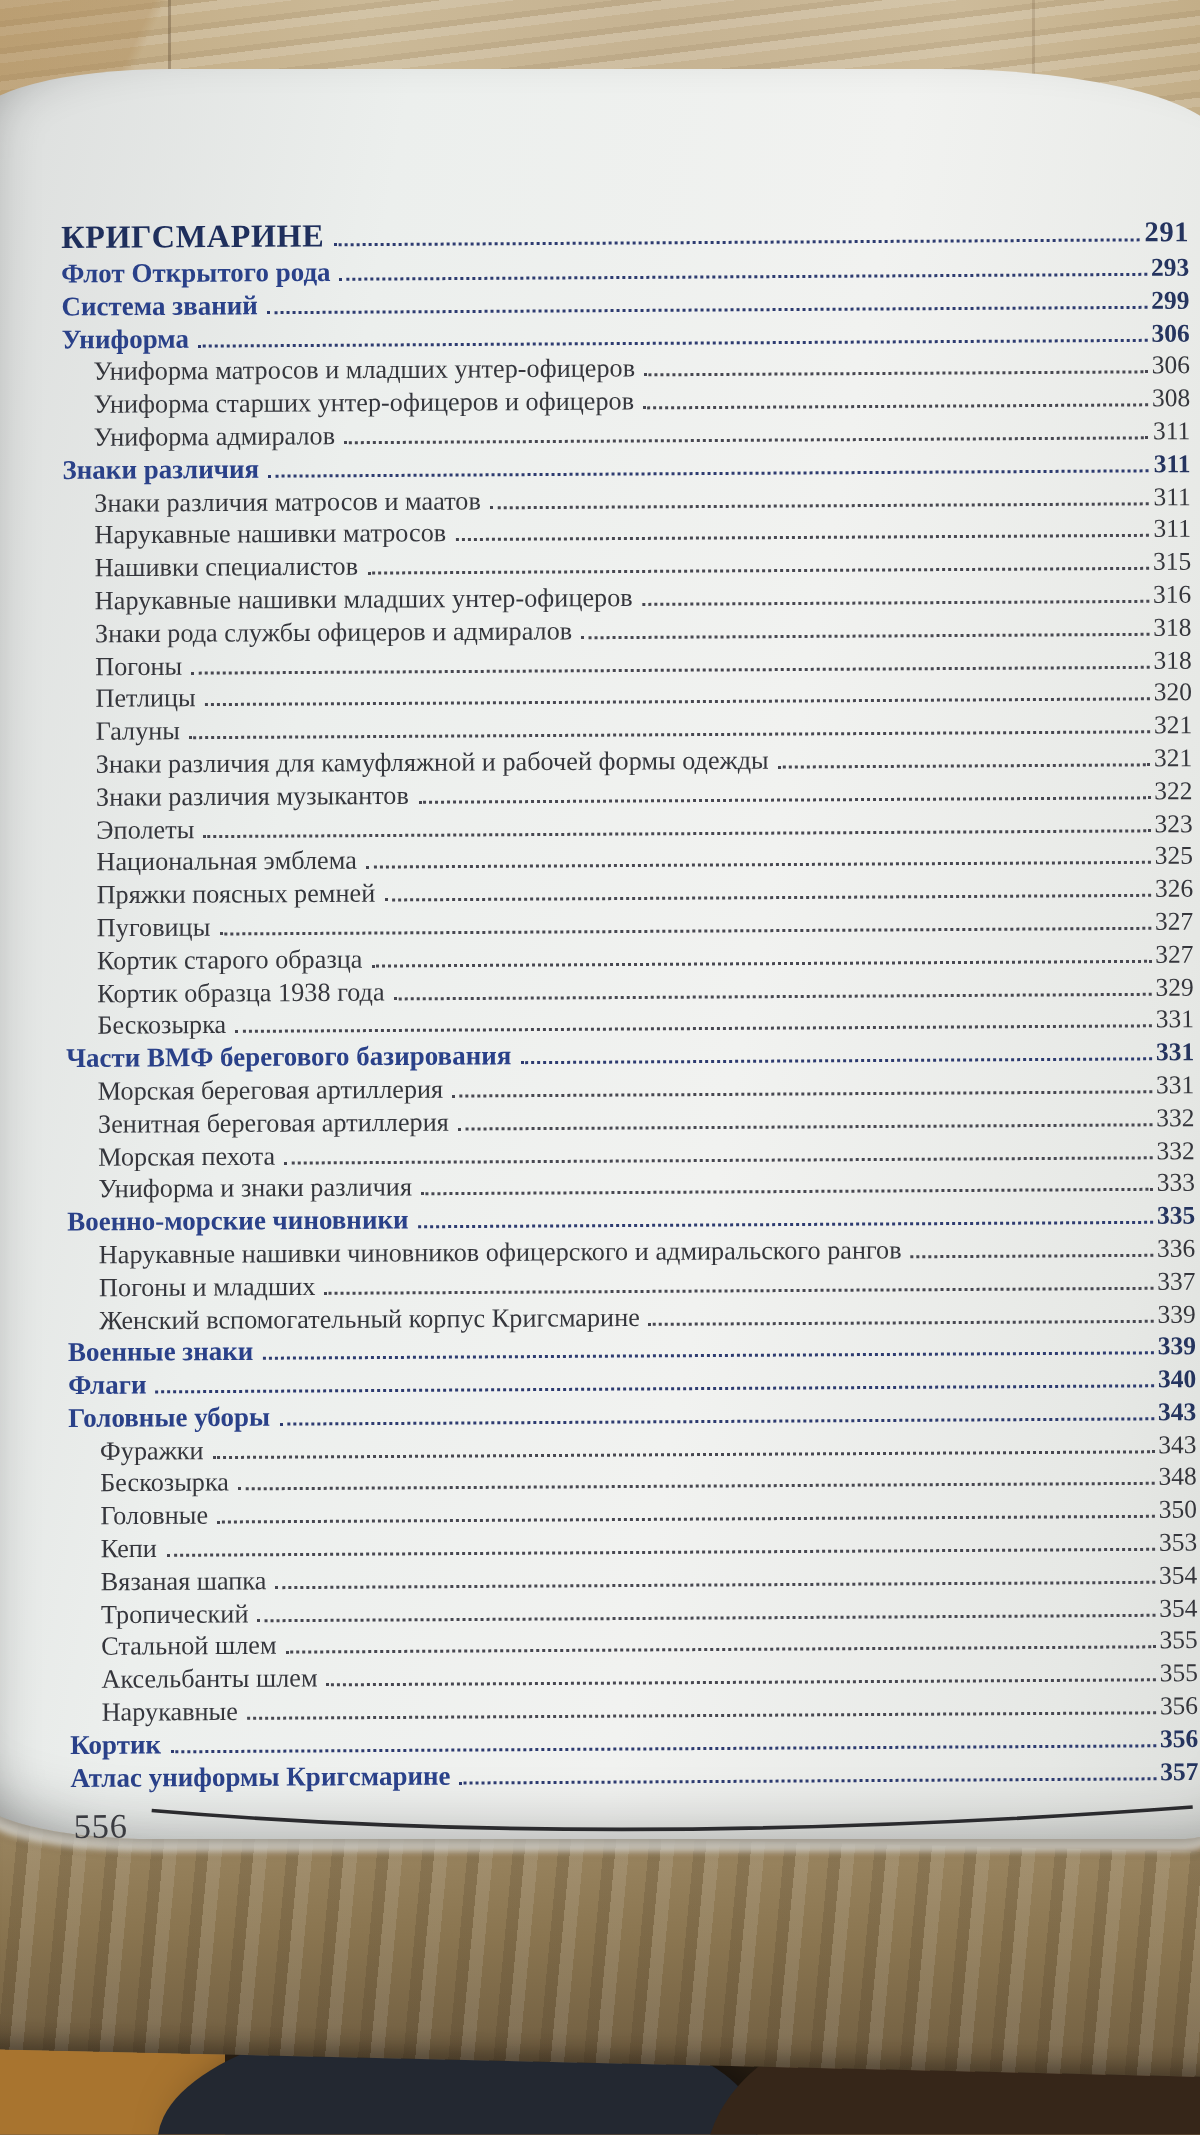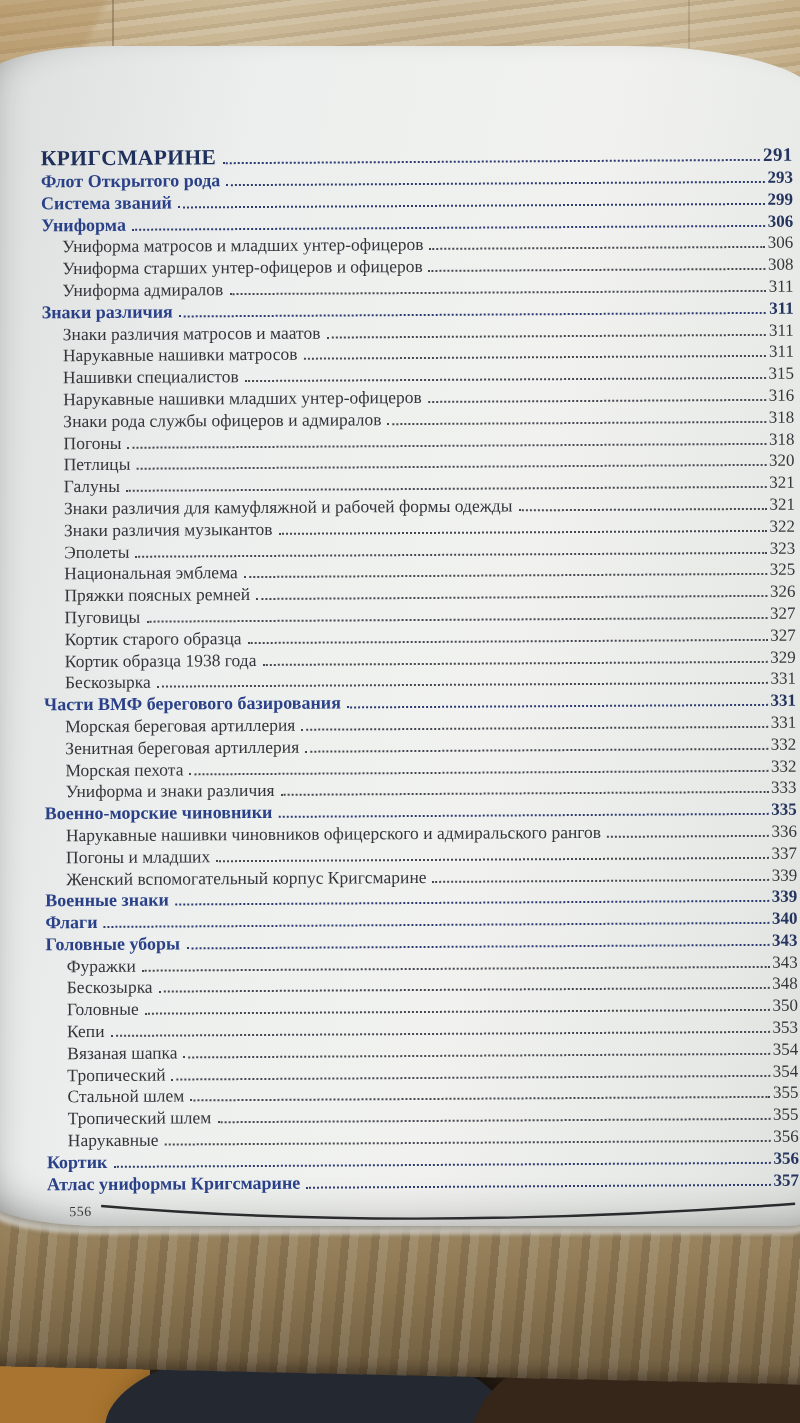--- a/index.html
+++ b/index.html
@@ -59,21 +59,21 @@
   .row .pg{white-space:nowrap;font-size:17px;text-align:right;}
   .row.chapter{color:#1f2f5c;font-weight:bold;font-size:21.5px;letter-spacing:.4px;line-height:24px;}
   .row.chapter .pg{font-size:19px;}
   .row.section{color:#2a4189;font-weight:bold;font-size:18px;}
   .row.section .pg, .row.chapter .pg{color:#25345f;font-weight:bold;}
   .row.chapter .dots, .row.section .dots{border-bottom:2.6px dotted #2d3b70;margin-bottom:5px;}
   .row.sub{padding-left:21px;}
   
   .pfooter{position:relative;height:46px;margin-top:3px;}
   .pfooter svg{position:absolute;left:52px;top:2px;}
-  .folio{position:absolute;left:2px;top:6px;font-size:14px;color:#3a3b40;letter-spacing:.5px;margin-left:20px;}
+  .folio{position:absolute;left:2px;top:6px;font-size:23px;color:#3a3b40;letter-spacing:.5px;}
 </style>
 </head>
 <body>
 
 <div class="wood-top">
   <div class="seam" style="left:112px;"></div>
   <div class="seam" style="left:688px;opacity:.5;"></div>
 </div>
 
 <div class="table-edge"></div>
@@ -344,21 +344,21 @@
     <span class="pg">354</span>
   </div>
 
   <div class="row sub">
     <span class="label">Стальной шлем</span>
     <span class="dots"></span>
     <span class="pg">355</span>
   </div>
 
   <div class="row sub">
-    <span class="label">Тропический шлем</span>
+    <span class="label">Аксельбанты шлем</span>
     <span class="dots"></span>
     <span class="pg">355</span>
   </div>
 
   <div class="row sub">
     <span class="label">Нарукавные</span>
     <span class="dots"></span>
     <span class="pg">356</span>
   </div>
 

